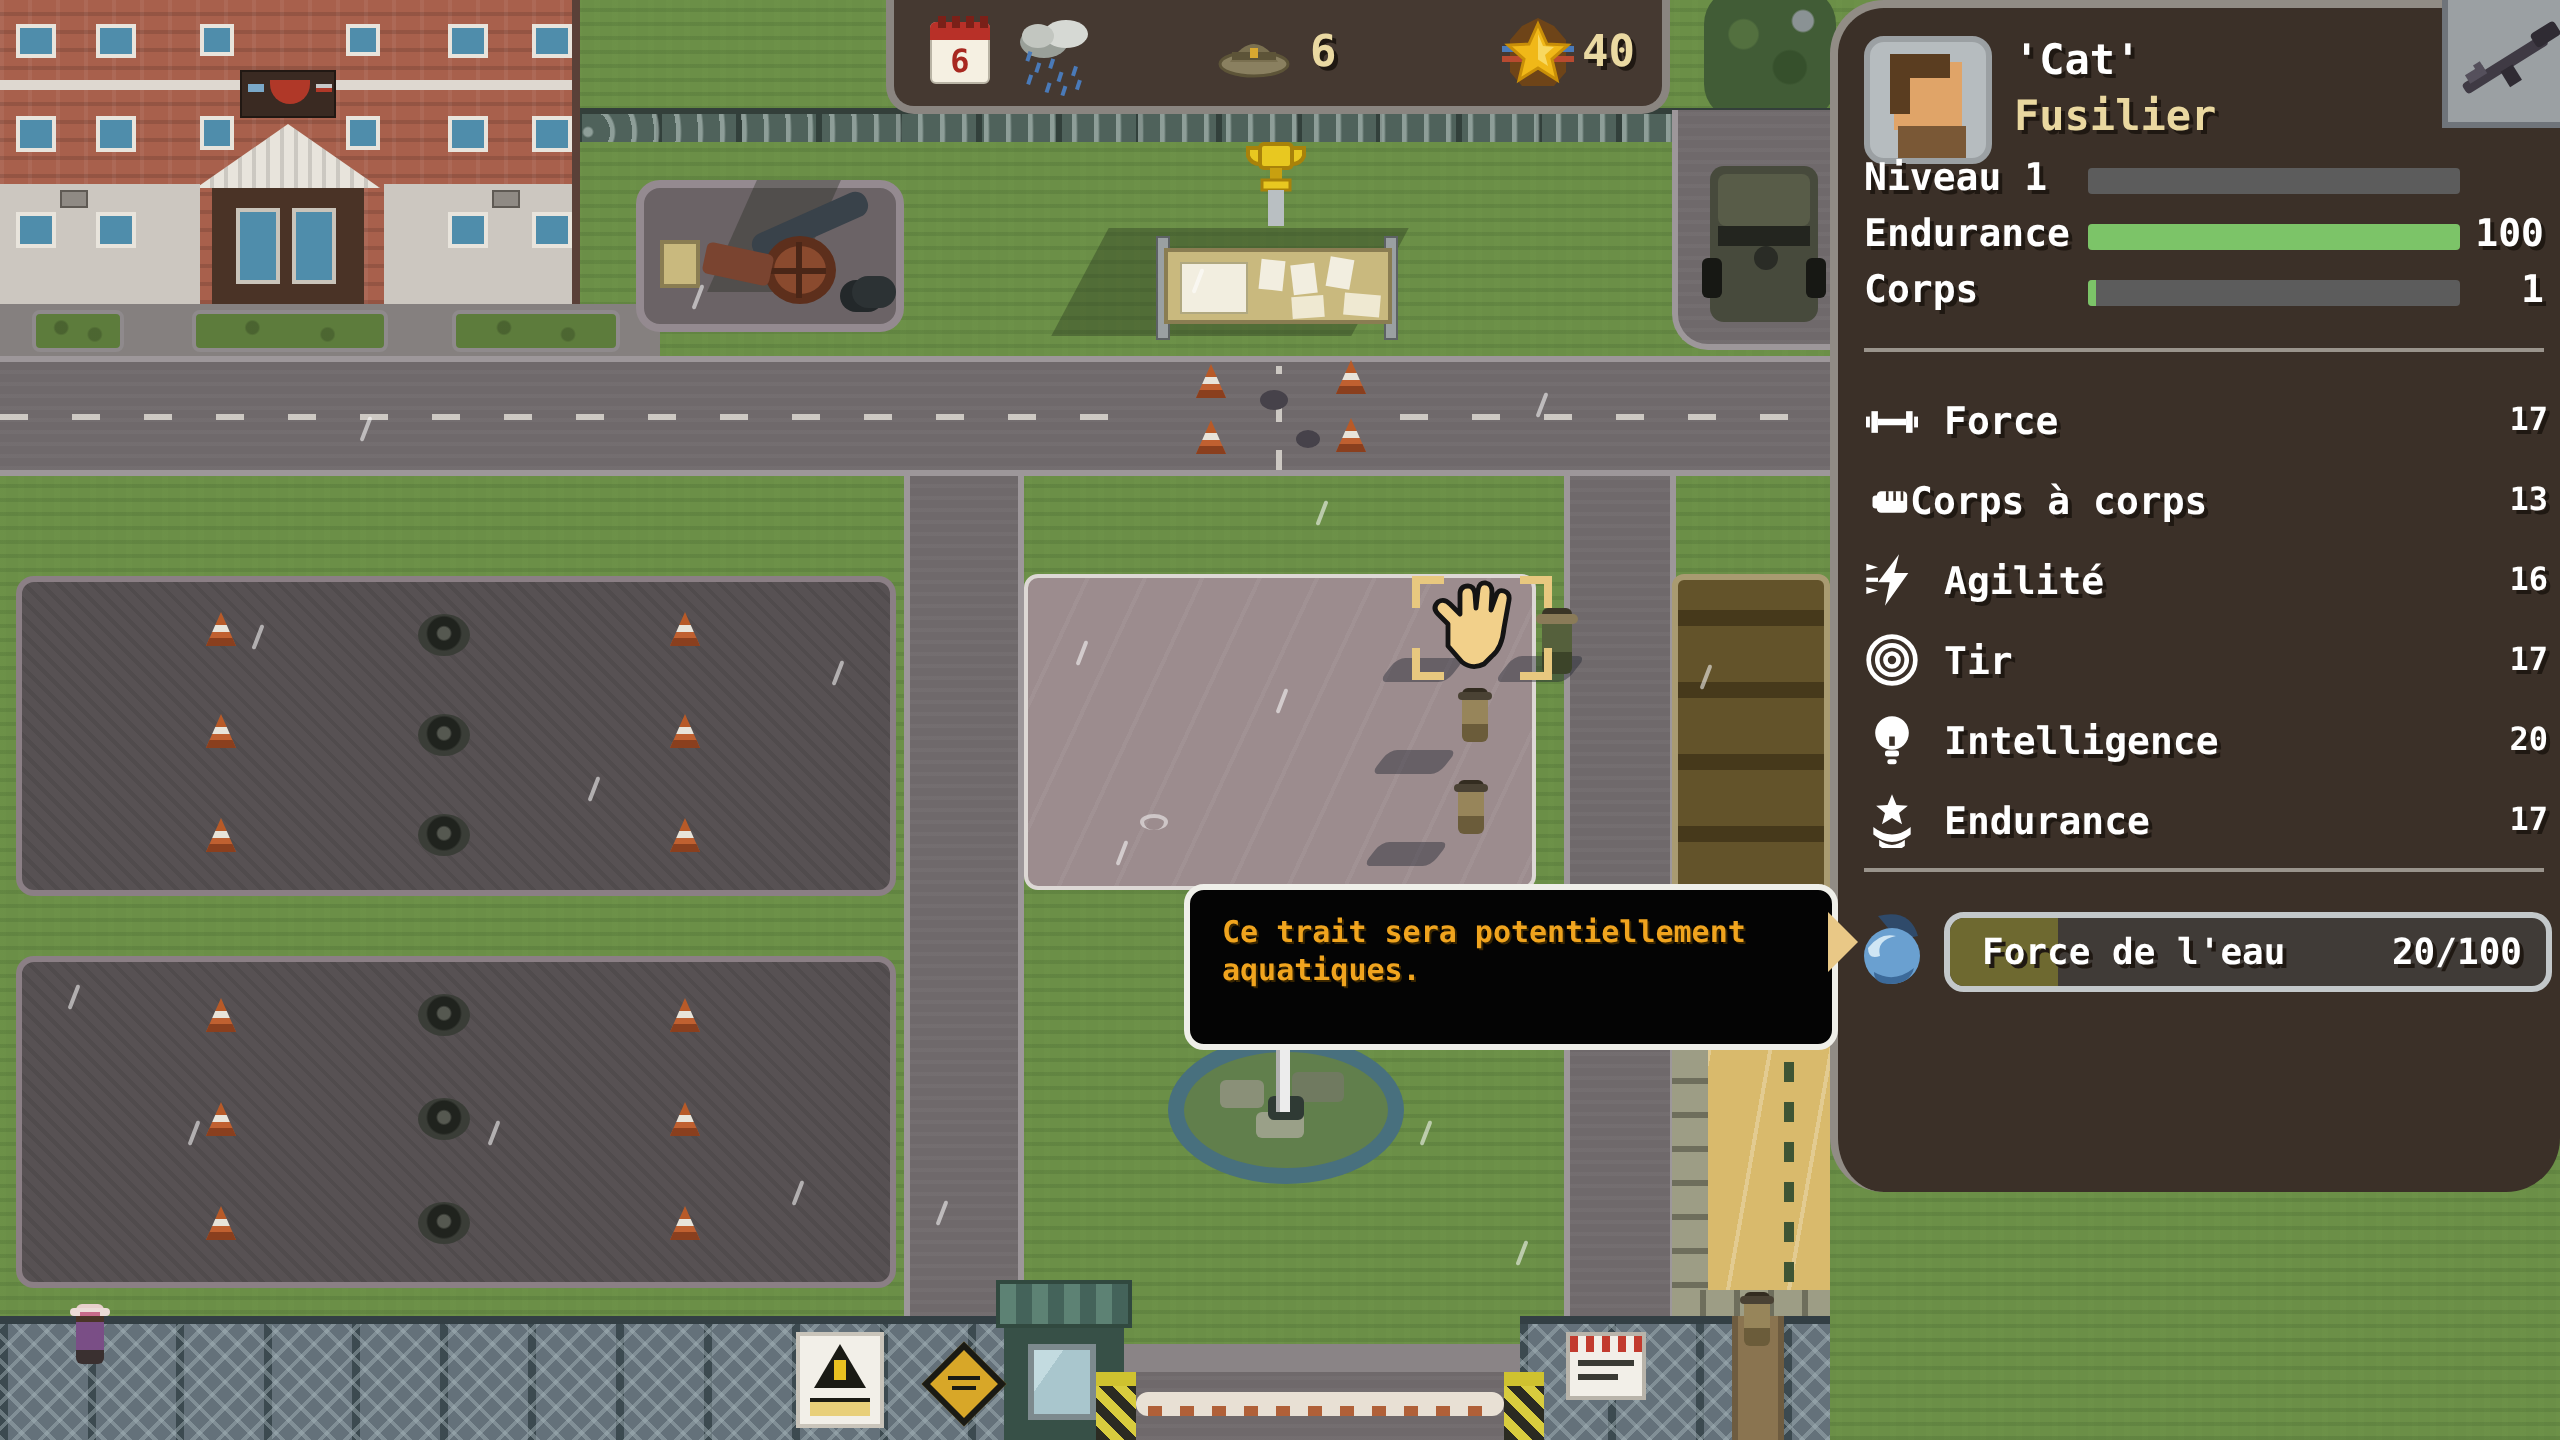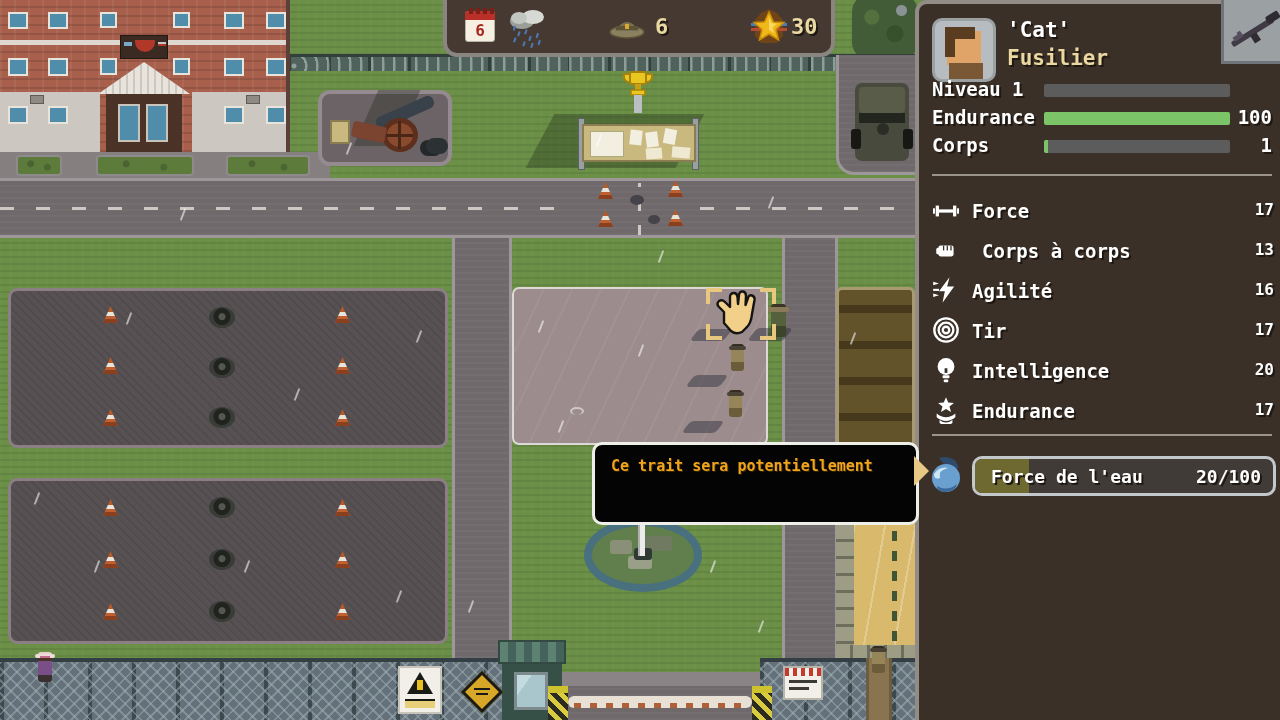--- a/index.html
+++ b/index.html
@@ -58,22 +58,22 @@
   .hud-num{color:#ead9a2;font-size:22px;font-weight:bold;text-shadow:2px 2px 0 #1f1812;}
 
   
   .tooltip{left:592px;top:442px;width:327px;height:83px;background:#040404;
     border:3px solid #efefe9;border-radius:10px;padding:12px 14px 0 16px;z-index:35;}
   .tooltip div{color:#f0a41e;font-size:15px;font-weight:bold;line-height:19px;white-space:nowrap;text-shadow:1px 1px 0 #3a2600;}
   .tip-arrow{left:914px;top:456px;width:0;height:0;border-top:15px solid transparent;
     border-bottom:15px solid transparent;border-left:15px solid #e9c886;z-index:40;}
 
   
-  .sidebar{left:915px;top:0;width:365px;height:720px;background:#3b3028;
-    border-left:4px solid #918c85;border-top:4px solid #918c85;border-top-left-radius:12px;z-index:30;color:#fff;}
+  .sidebar{left:915px;top:0;width:365px;height:596px;background:#3b3028;
+    border-left:4px solid #918c85;border-top:4px solid #918c85;border-top-left-radius:12px;z-index:30;color:#fff;border-radius:27px;}
   .sb-text{color:#fff;font-weight:bold;text-shadow:2px 2px 0 #1f1812;}
   .bar{height:13px;background:#5c5c5c;border-radius:2px;overflow:hidden;}
   .bar-fill{height:100%;}
   .sep{height:2px;background:#9a948c;}
   .attr-label{font-size:19px;}
   .attr-val{font-size:16px;}
   .pill{border:3px solid #c3c8ca;border-radius:10px;background:#403b37;overflow:hidden;}
   .wpnbox{left:302px;top:-4px;width:67px;height:64px;background:#9ba0a3;border-left:3px solid #6f747a;border-bottom:3px solid #6f747a;}
 
   
@@ -355,25 +355,26 @@
 
     <svg class="abs" style="left:302px;top:8px;" width="40" height="40" viewBox="0 0 40 40">
       <polygon points="20,1 28,5 34,12 34,28 28,35 12,35 6,28 6,12 12,5" fill="#6e4418"></polygon>
       <rect x="2" y="15" width="10" height="3" fill="#4a7ab8"></rect>
         <rect x="2" y="20" width="10" height="3" fill="#b84a30"></rect>
       <rect x="28" y="15" width="10" height="3" fill="#4a7ab8"></rect>
         <rect x="28" y="20" width="10" height="3" fill="#b84a30"></rect>
       <polygon points="20,4 24.5,14 35,14.5 27,21.5 29.5,32 20,26 10.5,32 13,21.5 5,14.5 15.5,14" fill="#f0b818" stroke="#c88e08" stroke-width="1.5"></polygon>
       <polygon points="20,9 22.5,15 28,15.5 23.5,19.5 25,25 20,21.8" fill="#f8d860"></polygon>
     </svg>
-    <div class="abs hud-num" style="left:344px;top:14px;">30</div>
+    <div class="abs hud-num" style="left:344px;top:14px;">40</div>
   </div>
 
   <div class="abs tooltip">
     <div>Ce trait sera potentiellement</div>
+    <div>aquatiques.</div>
   </div>
   <div class="abs tip-arrow"></div>
 
   <div class="abs sidebar">
 
     <div class="abs wpnbox">
       <svg width="64" height="60" viewBox="0 0 64 60">
         <g transform="rotate(-32 32 30)" fill="#3f3a44">
           <rect x="4" y="27" width="48" height="6" rx="2"></rect>
           <rect x="46" y="24" width="14" height="8" rx="2" fill="#2f2b33"></rect>
@@ -422,21 +423,21 @@
       <div class="abs sb-text attr-val" style="right:10px;top:8px;">17</div>
     </div>
     <div class="abs" style="left:0;top:228px;width:365px;height:40px;">
       <svg class="abs" style="left:11px;top:6px;" width="32" height="26" viewBox="0 0 24 24">
         <rect x="5" y="7" width="14" height="10" rx="2" fill="#fff"></rect>
           <rect x="3" y="9" width="4" height="6" rx="1.5" fill="#fff"></rect>
         <rect x="9.2" y="7" width="1.2" height="4.5" fill="#3b3028"></rect>
           <rect x="12.6" y="7" width="1.2" height="4.5" fill="#3b3028"></rect>
           <rect x="16" y="7" width="1.2" height="4.5" fill="#3b3028"></rect>
       </svg>
-      <div class="abs sb-text attr-label" style="left:63px;top:8px;text-align:right;">Corps à corps</div>
+      <div class="abs sb-text attr-label" style="left:36px;top:8px;text-align:right;">Corps à corps</div>
       <div class="abs sb-text attr-val" style="right:10px;top:8px;">13</div>
     </div>
     <div class="abs" style="left:0;top:268px;width:365px;height:40px;">
       <svg class="abs" style="left:11px;top:4px;" width="32" height="28" viewBox="0 0 24 24" fill="#fff">
         <polygon points="15,1 6,13 11,13 9,23 19,9 13,9"></polygon>
         <polygon points="1,5 6,6.5 1,8"></polygon>
           <rect x="1" y="11" width="5" height="1.8"></rect>
           <polygon points="1,15 6,16.5 1,18"></polygon>
       </svg>
       <div class="abs sb-text attr-label" style="left:53px;top:8px;">Agilité</div>

